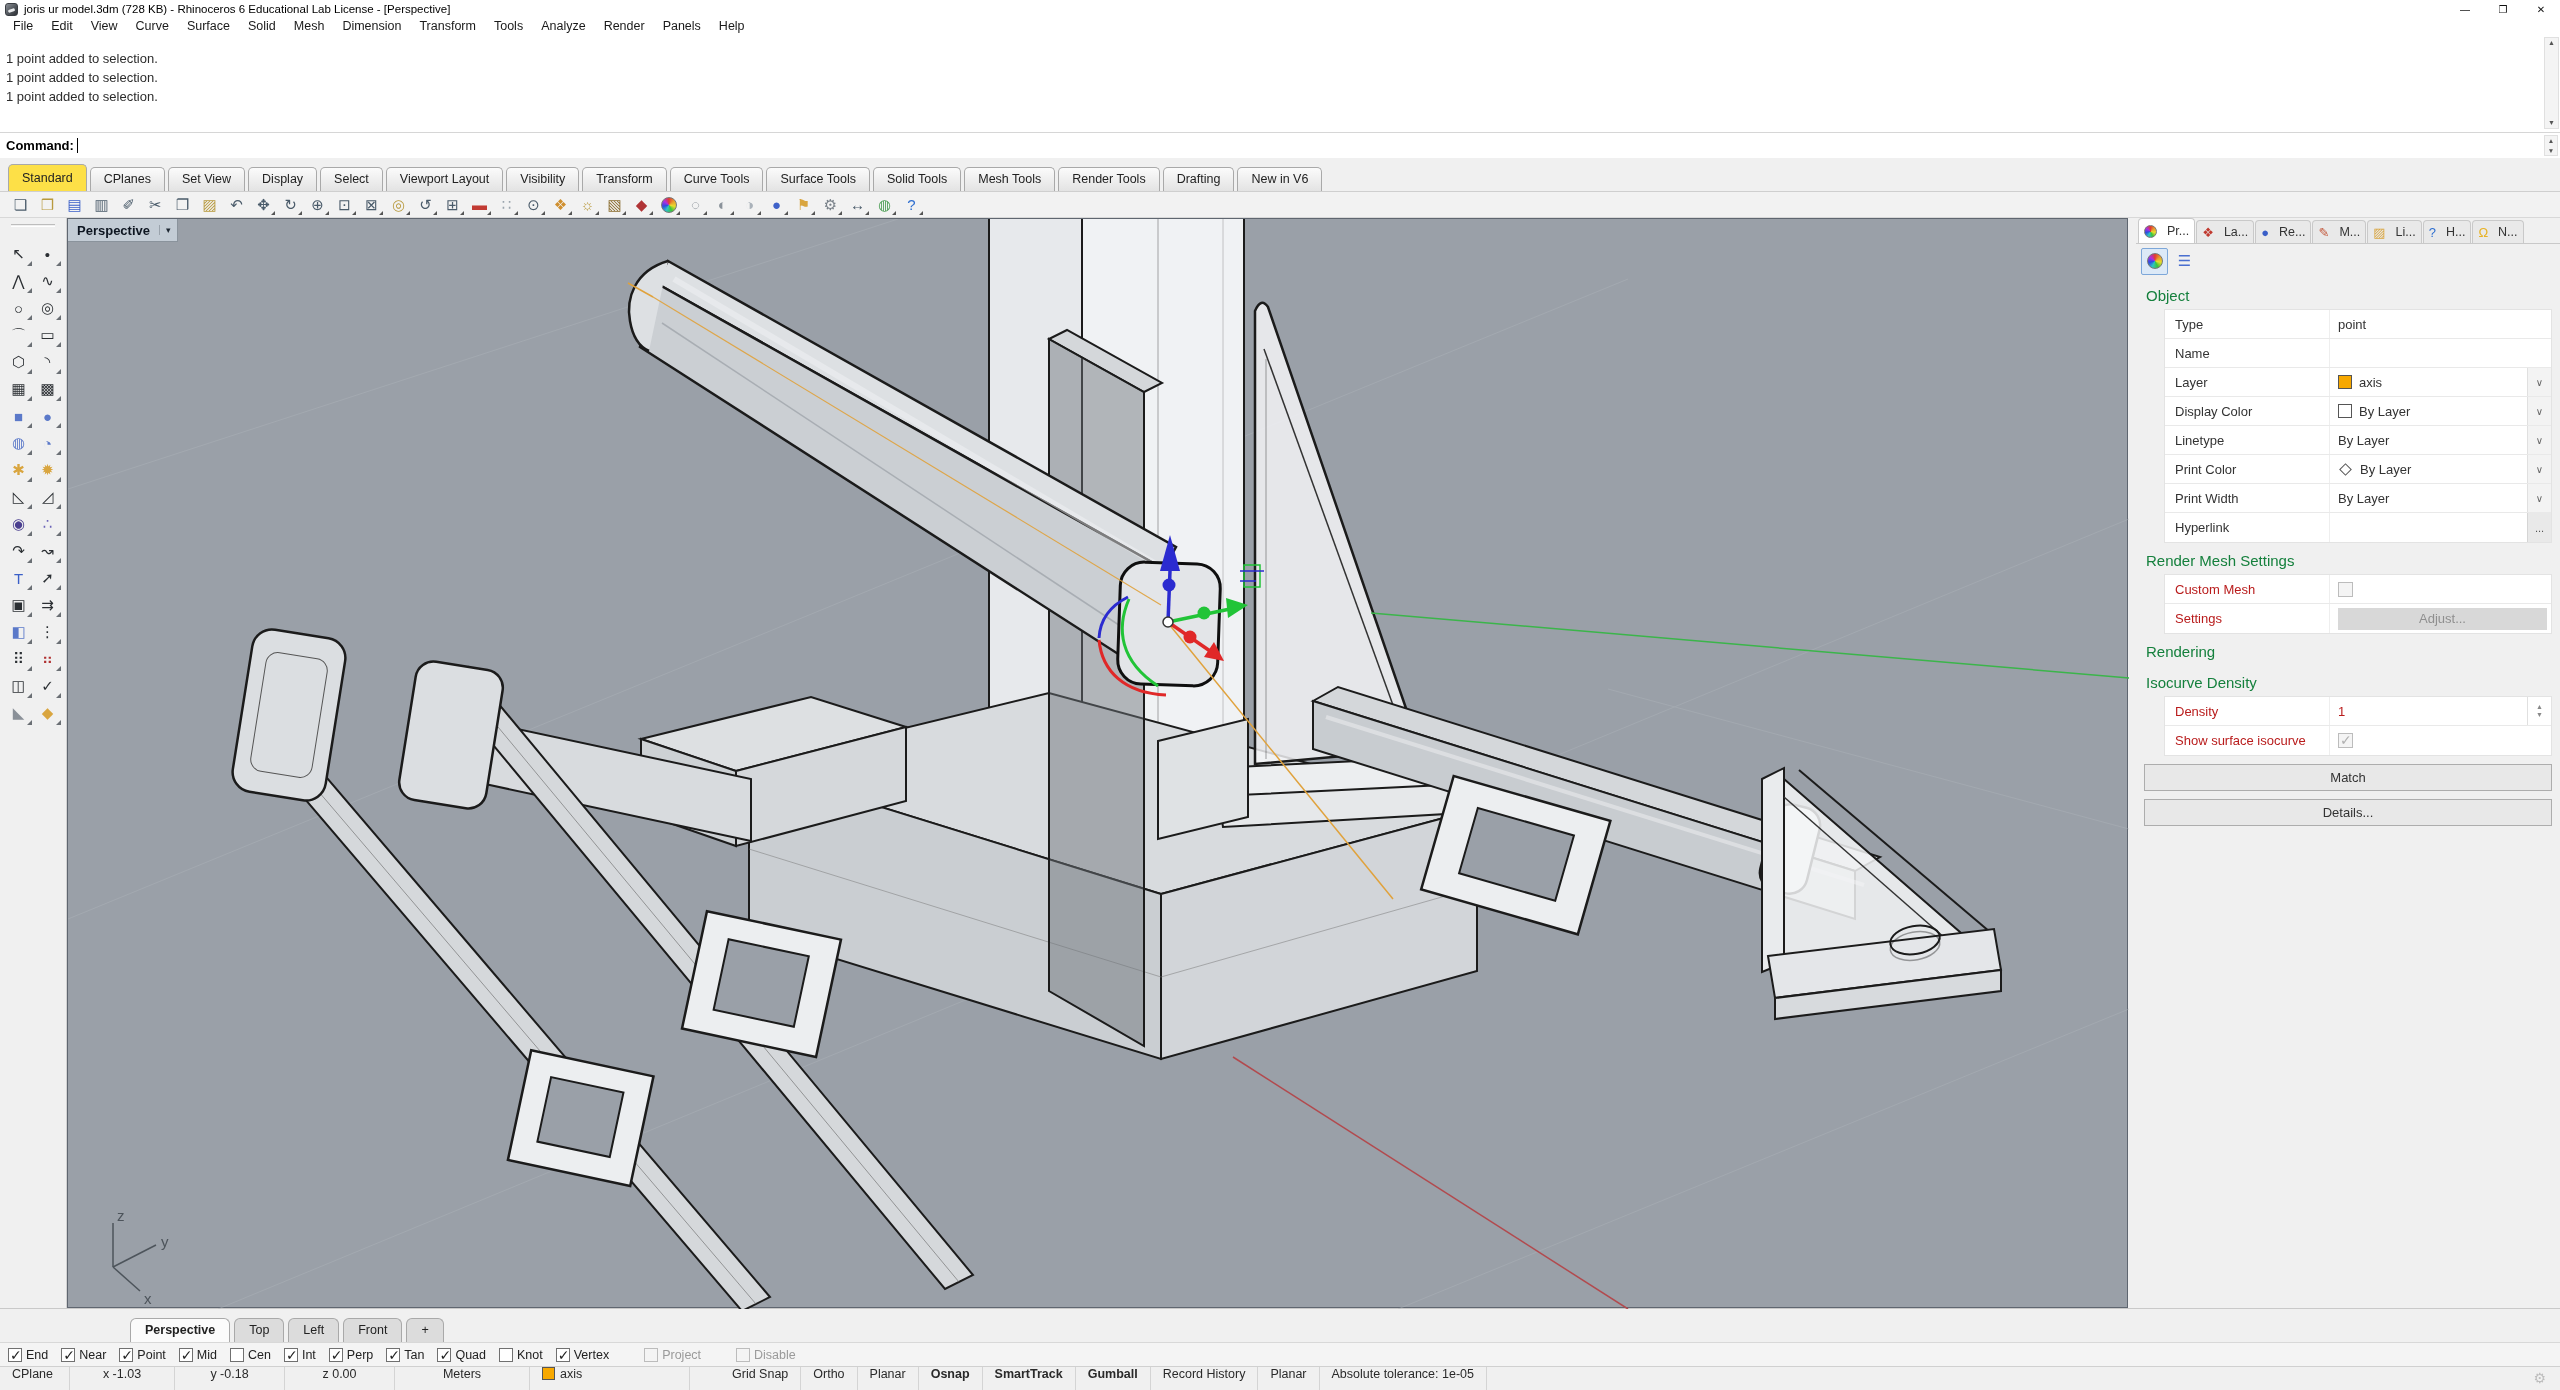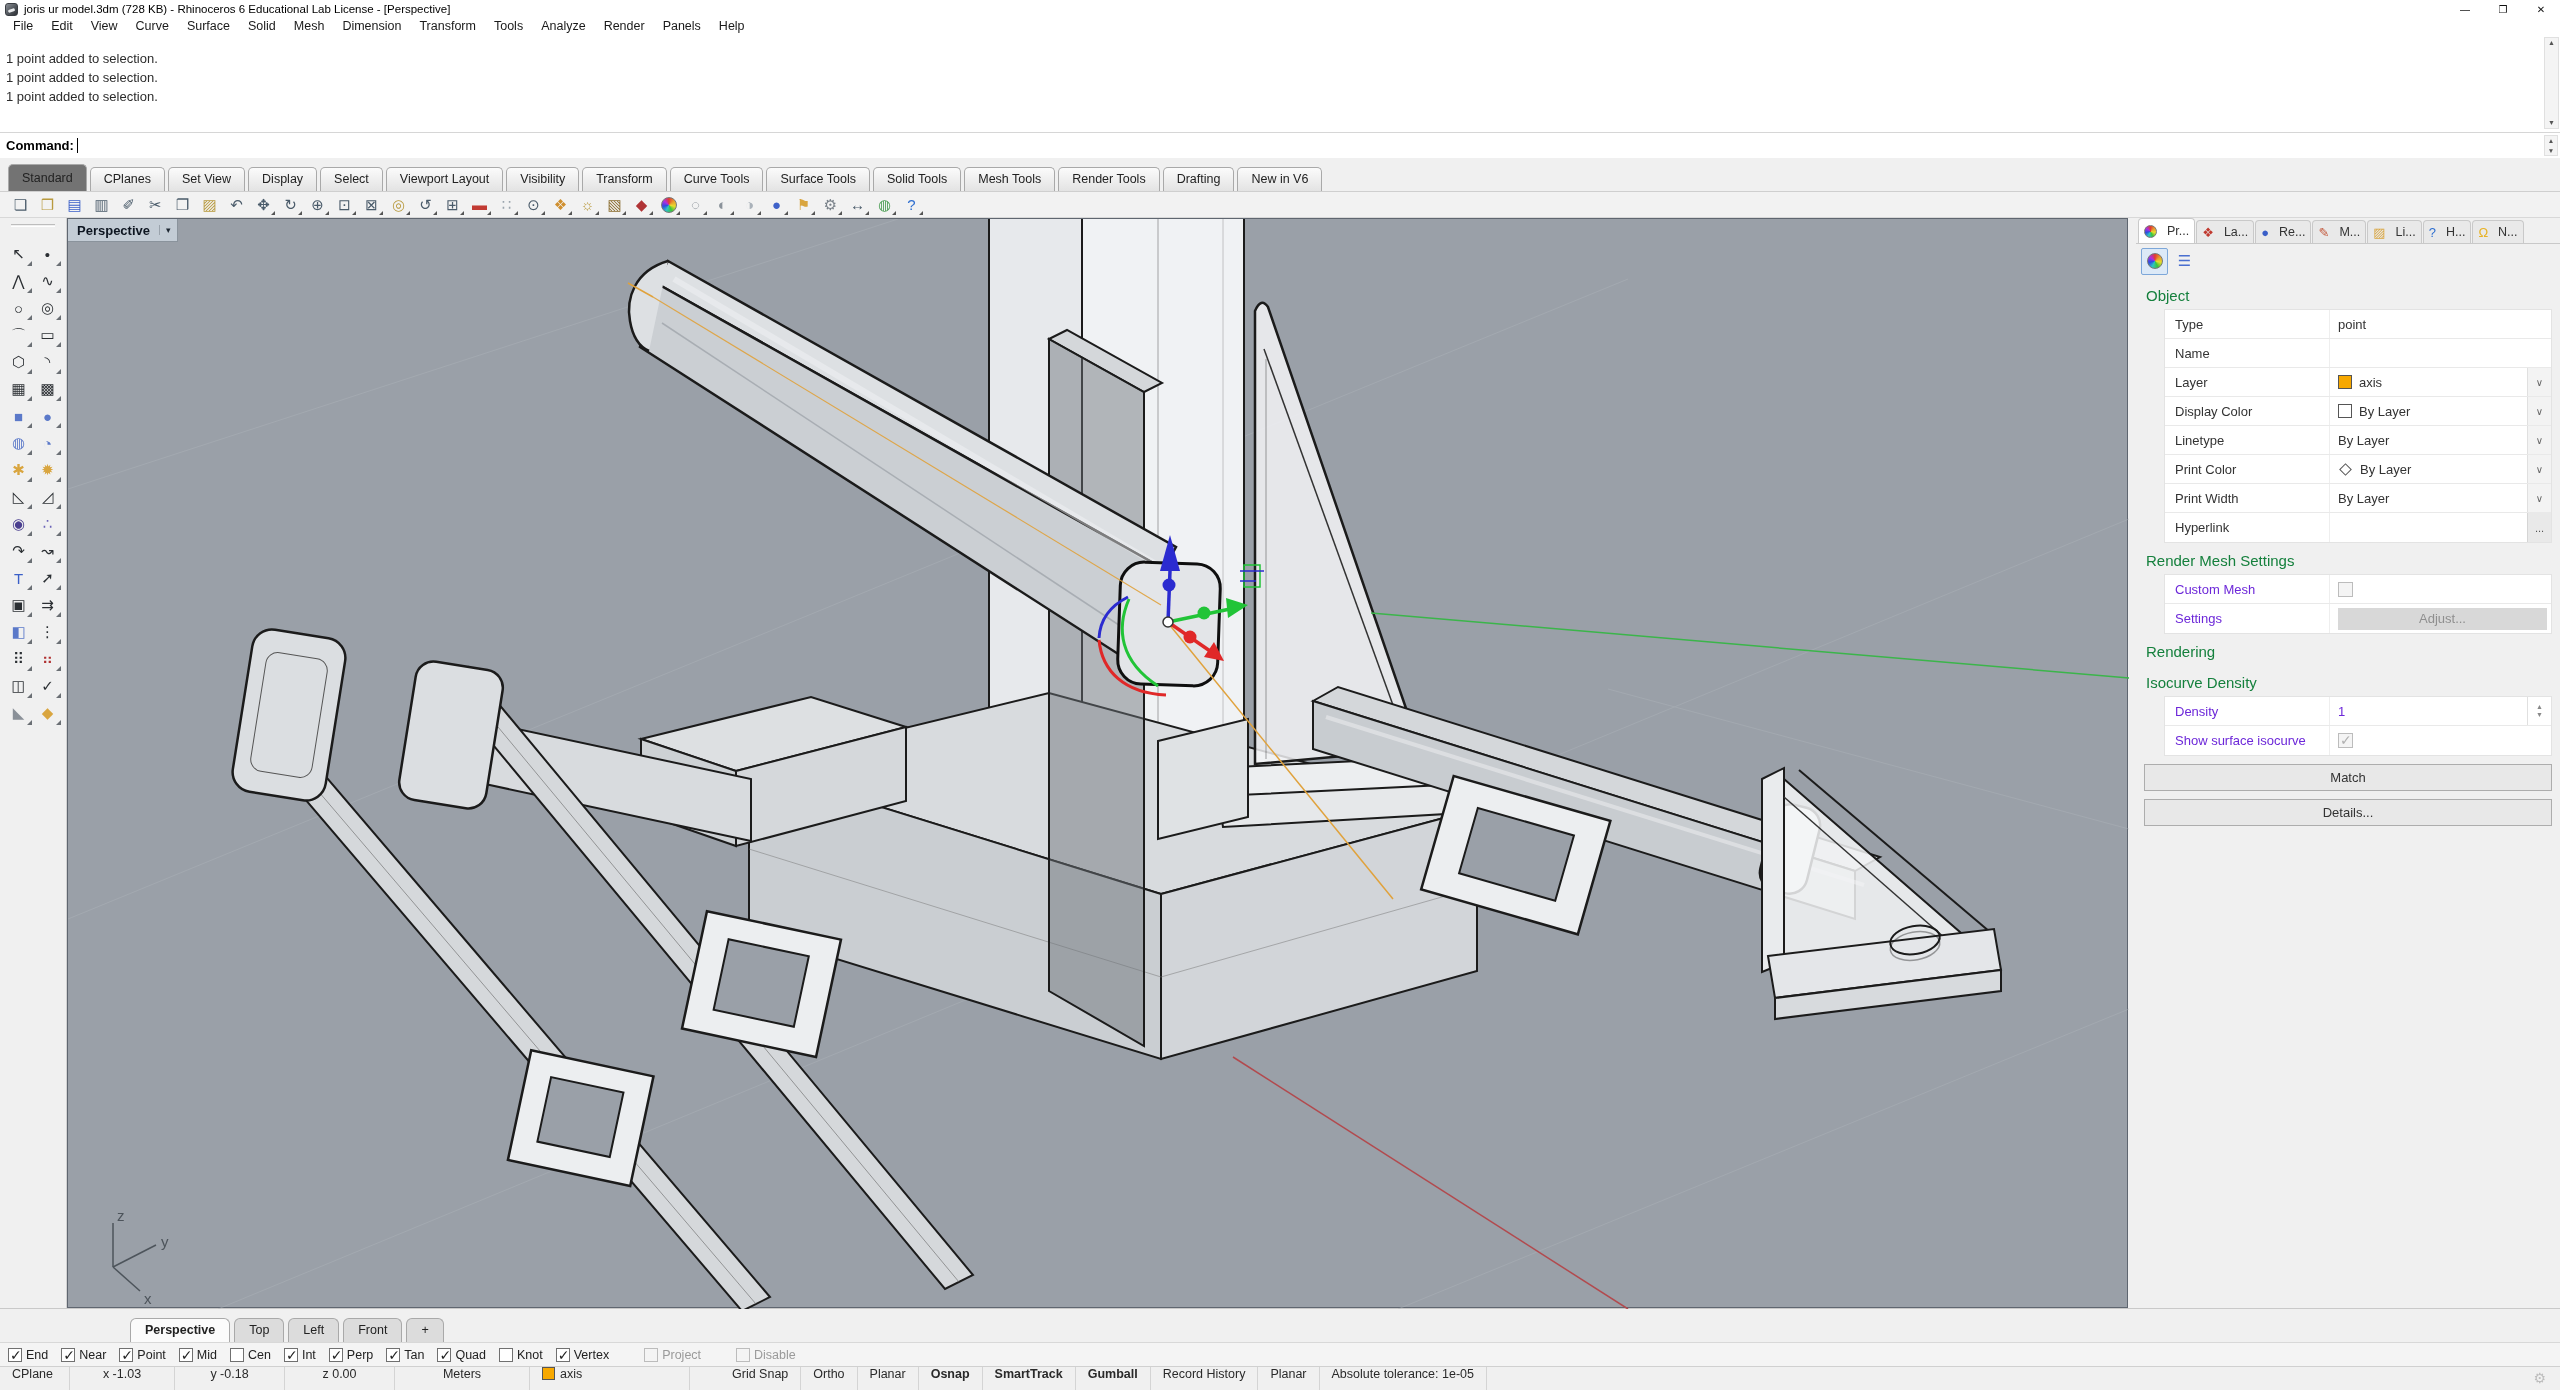--- a/index.html
+++ b/index.html
@@ -25,21 +25,21 @@
   .cmd-scroll span { font-size:7px; color:#555; line-height:10px; }
   .cmdprompt { height:26px; background:#ffffff; border-top:1px solid #d6d6d6; display:flex; align-items:center; padding-left:6px; font-size:13px; font-weight:bold; color:#000; position:relative; }
   .caret { width:1px; height:15px; background:#000; margin-left:3px; }
   .prompt-spin { position:absolute; right:2px; top:2px; bottom:2px; width:14px; display:flex; flex-direction:column; justify-content:space-between; align-items:center; background:#f4f4f4; border:1px solid #e0e0e0; }
   .prompt-spin span { font-size:6.5px; color:#555; line-height:9px; }
 
   
   .ribbon-tabs { height:34px; background:#f0f0f0; display:flex; align-items:flex-end; padding-left:8px; border-bottom:1px solid #cfcfcf; }
   .ribbon-tab { font-size:12.5px; color:#222; padding:4px 13px 3px; border:1px solid #a9a9a9; border-bottom:none;
     border-radius:5px 5px 0 0; background:linear-gradient(#fbfbfb,#e3e3e3); margin-right:3px; height:24px; }
-  .ribbon-tab[data-active="true"] { background:#737373; height:27px; padding-top:6px; position:relative; z-index:2; }
+  .ribbon-tab[data-active="true"] { background:#fde047; height:27px; padding-top:6px; position:relative; z-index:2; }
 
   
   .icon-toolbar { height:26px; background:#f2f2f2; display:flex; align-items:center; padding-left:8px; gap:2px; border-bottom:1px solid #d8d8d8; }
   .tb-icon { width:25px; height:23px; display:flex; align-items:center; justify-content:center; font-size:15px; color:#4a5b6a; position:relative; border-radius:2px; }
   .icon-toolbar .tb-icon:nth-of-type(n+10)::after { content:""; position:absolute; right:1px; bottom:1px;
     border-left:4px solid transparent; border-bottom:4px solid #555; }
   .tb-icon .wheel { pointer-events:none; }
 
   
   .main { display:flex; height:1090px; }
@@ -73,21 +73,21 @@
   .psub.selected { border-color:#7da7d9; background:#dce9f7; }
   .wheel { width:16px; height:16px; border-radius:50%; border:1px solid #777; display:inline-block;
     background:conic-gradient(#e23b2e,#e89b2e,#e8dd2e,#3bc43b,#2ec4c4,#2e4be0,#b02ee0,#e23b2e); }
   .psub-glyph { font-size:15px; color:#4a6fd0; }
 
   .sec-title { font-size:15px; color:#15803d; padding:9px 0 5px 10px; }
   .pgrid { margin:0 8px 0 28px; background:#fff; border:1px solid #e3e3e3; }
   .prow { display:flex; height:29px; border-bottom:1px solid #e9e9e9; align-items:stretch; background:#fff; }
   .prow:last-child { border-bottom:none; }
   .plabel { flex:0 0 165px; display:flex; align-items:center; padding-left:10px; border-right:1px solid #eee; color:#333; }
-  .plabel.dis, .pval.dis { color:#6d28d9; }
+  .plabel.dis, .pval.dis { color:#b91c1c; }
   .pval { flex:1; display:flex; align-items:center; padding-left:8px; gap:7px; color:#333; }
   .chev { flex:0 0 24px; display:flex; align-items:center; justify-content:center; border-left:1px solid #e0e0e0; background:#f3f3f3; color:#666; font-size:10px; }
   .dots-btn { flex:0 0 24px; display:flex; align-items:center; justify-content:center; border-left:1px solid #d5d5d5; background:#e9e9e9; color:#555; font-size:11px; }
   .swatch { width:14px; height:14px; border:1px solid #555; display:inline-block; }
   .swatch.white { background:#fff; }
   .diamond { width:9px; height:9px; border:1px solid #555; transform:rotate(45deg); margin:0 3px; display:inline-block; background:#fff; }
   .cb { width:15px; height:15px; border:1px solid #707070; background:#fff; display:inline-block; position:relative; }
   .cb[data-checked="true"]::after { content:"✓"; position:absolute; left:1px; top:-2px; font-size:14px; color:#222; }
   .cb[data-enabled="false"] { border-color:#bcbcbc; background:#f4f4f4; }
   .cb[data-enabled="false"][data-checked="true"]::after { color:#b0b0b0; }

